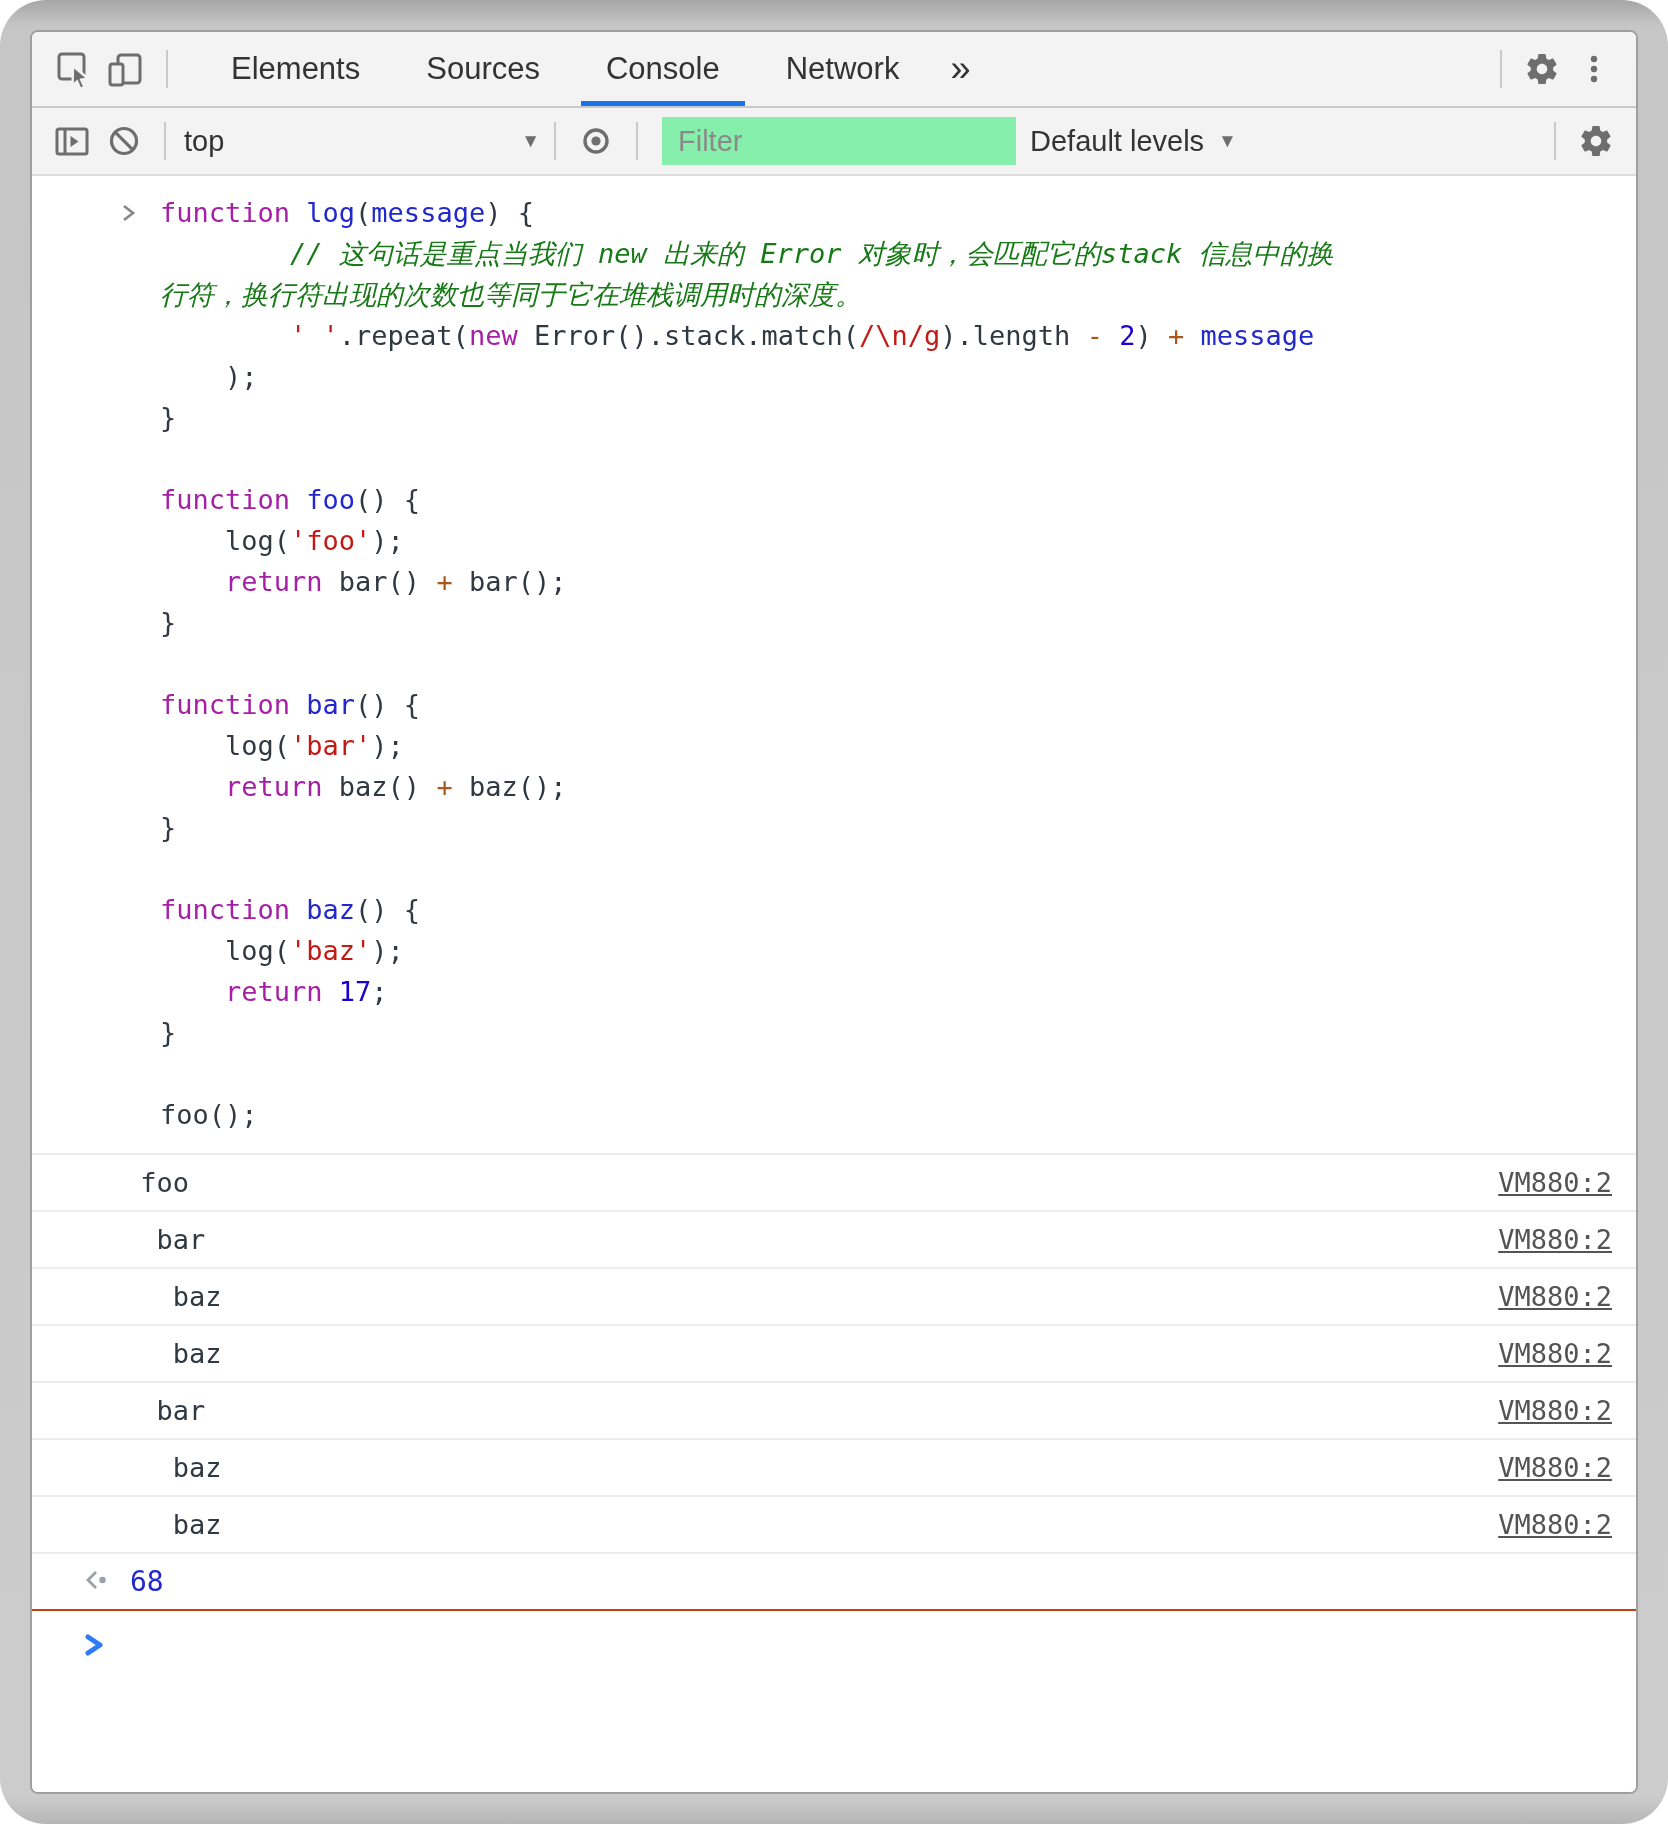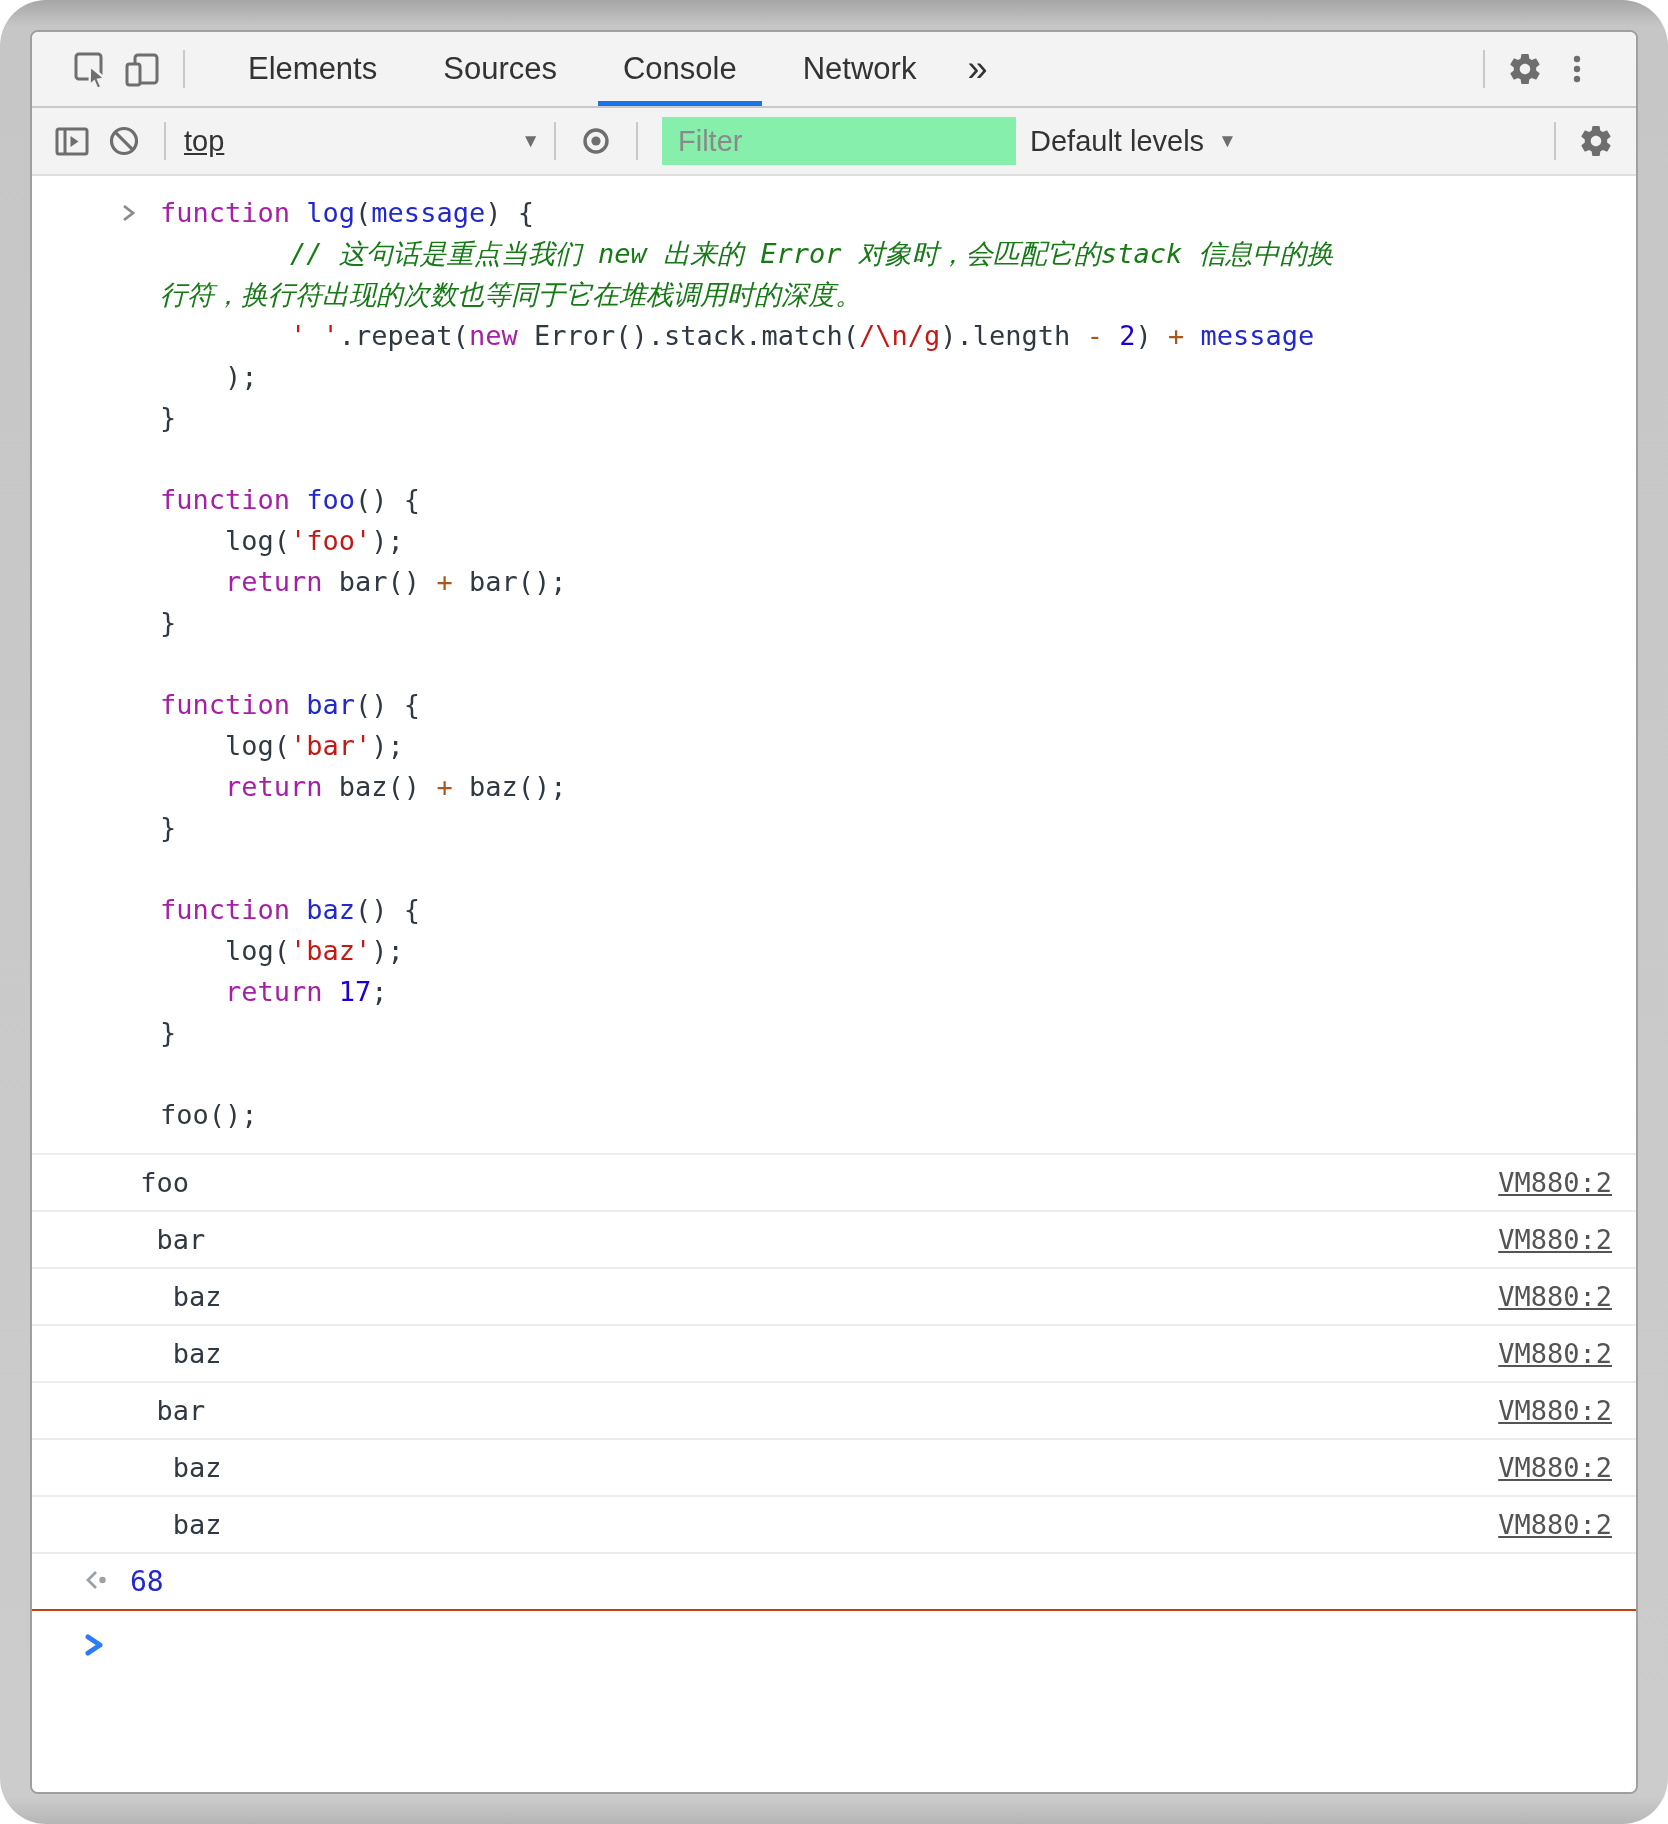--- a/index.html
+++ b/index.html
@@ -7,34 +7,34 @@
     position:relative;width:1668px;height:1824px;border-radius:46px;
     background:linear-gradient(180deg,#a6a6a6 0px,#c6c6c6 26px,#cccccc calc(100% - 28px),#b6b6b6 100%);
     font-family:"Liberation Sans",sans-serif;
   }
   .devtools{
     position:absolute;inset:30px;border:2px solid #9f9f9f;border-radius:8px;
     background:#ffffff;display:flex;flex-direction:column;overflow:hidden;
   }
   
   .tabbar{height:74px;flex:0 0 74px;background:#f3f3f3;border-bottom:2px solid #c9c9c9;
-    display:flex;align-items:center;padding:0 33px;}
+    display:flex;align-items:center;padding:0 16px;}
   .iconbtn{width:52px;height:52px;display:flex;align-items:center;justify-content:center;color:#6e6e6e;flex:0 0 auto;}
   .iconbtn svg{display:block;}
   .vdiv{width:2px;height:38px;background:#c9c9c9;margin:0 14px;flex:0 0 auto;}
   .tabstrip{display:flex;height:100%;align-items:stretch;margin-left:16px;}
   .tab{position:relative;display:flex;align-items:center;padding:0 33px;font-size:31px;color:#333;cursor:default;}
   .tab.active::after{content:"";position:absolute;left:8px;right:8px;bottom:0;height:5px;background:var(--accent-blue,#1a73e8);}
   .moretabs{font-size:36px;color:#333;padding:0 18px;}
   .spacer{flex:1;}
   
   .consolebar{height:66px;flex:0 0 66px;background:#f3f3f3;border-bottom:2px solid #dedede;
     display:flex;align-items:center;padding:0 14px;}
   .ctx{width:356px;display:flex;align-items:center;font-size:29px;color:#333;margin-left:4px;}
-  .ctx .lbl{flex:1;text-decoration:underline;}
+  .ctx .lbl{flex:1;}
   .caret{font-size:19px;color:#6e6e6e;}
   .filter-input{width:322px;height:48px;border:none;outline:none;background:#86efac;
     font-family:"Liberation Sans",sans-serif;font-size:29px;color:#333;padding:0 16px;margin-left:10px;}
   .filter-input::placeholder{color:#8a8a8a;}
   .levels{display:flex;align-items:center;gap:14px;font-size:29px;color:#333;margin-left:14px;}
   
   .console-out{flex:1;background:#fff;overflow:hidden;font-family:"DejaVu Sans Mono",monospace;color:var(--plain,#303942);}
   .echo{position:relative;padding:16px 20px 18px 92px;margin-left:36px;}
   .echo-chevron{position:absolute;left:50px;top:22px;}
   .cl{font-size:27px;line-height:41px;white-space:pre;}

